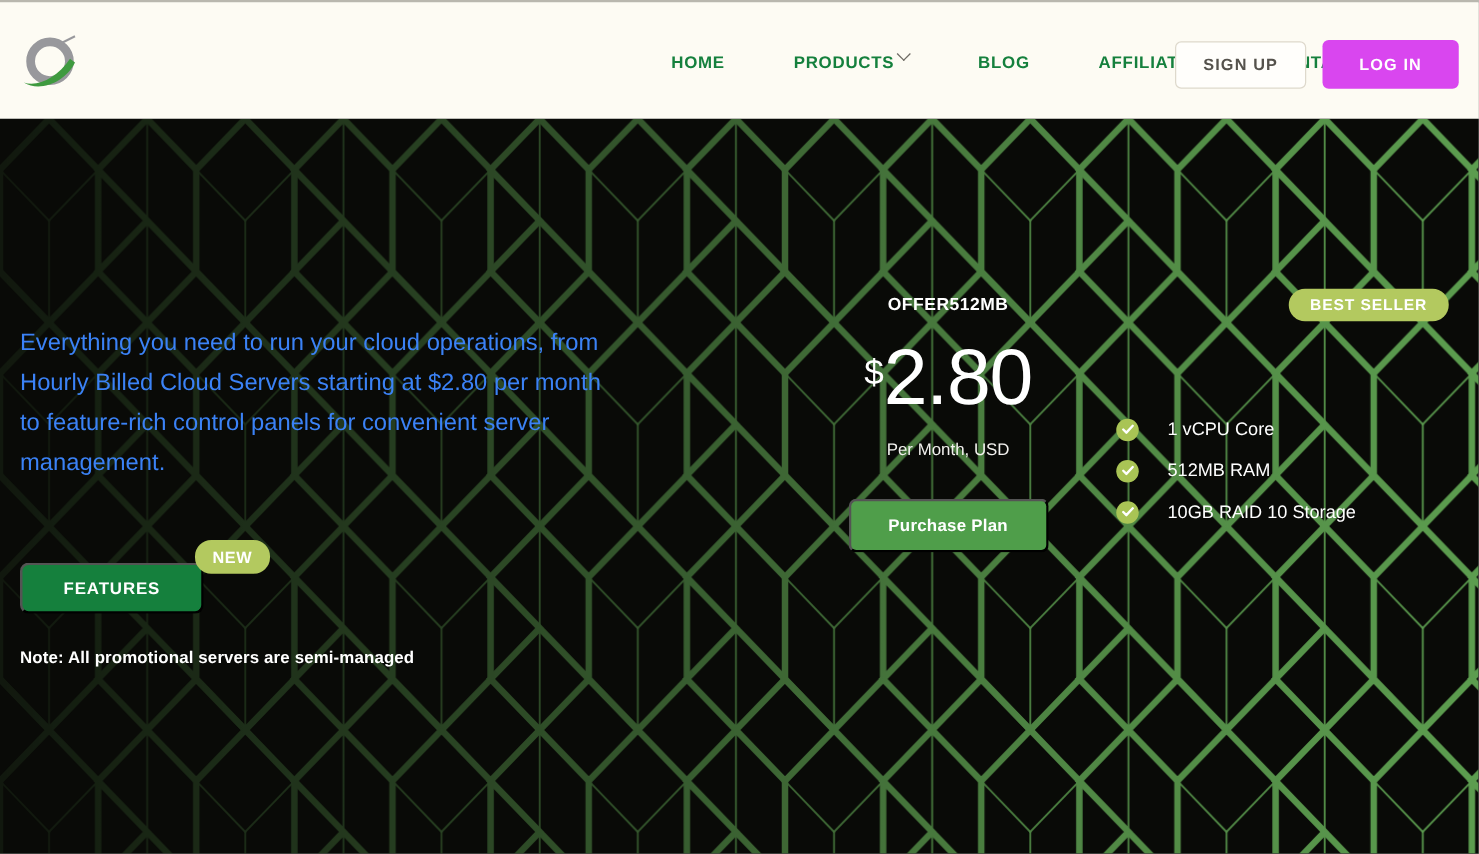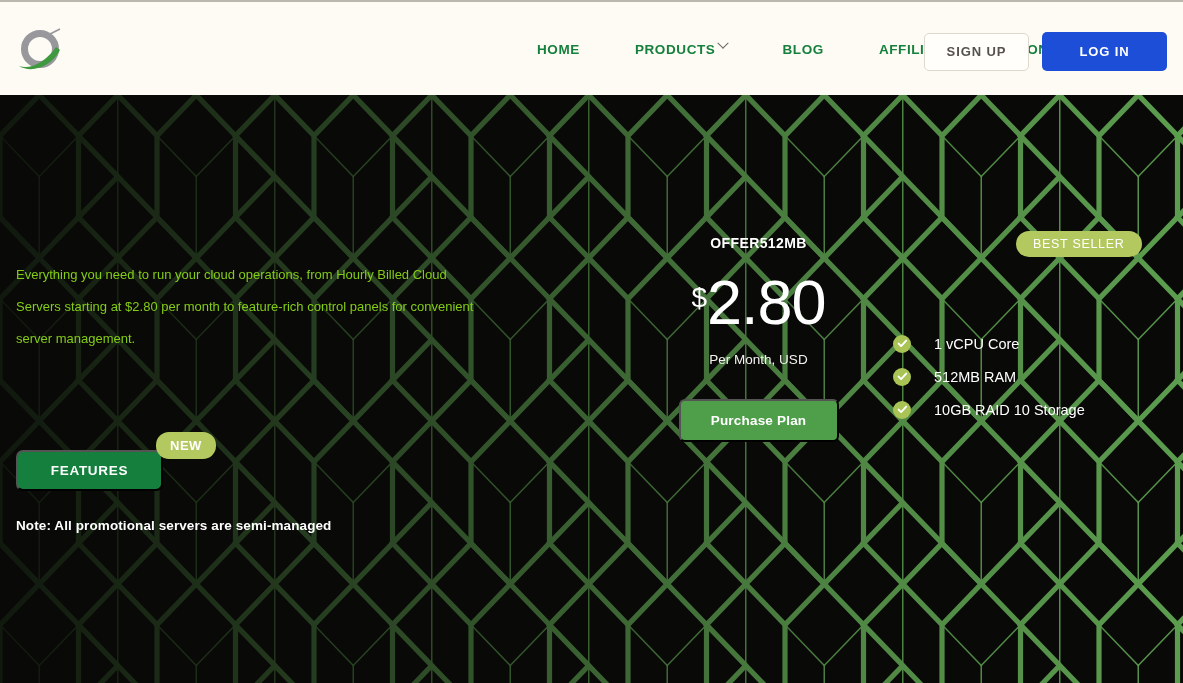--- a/index.html
+++ b/index.html
@@ -56,22 +56,22 @@
     display:flex; align-items:center; gap:13px;
   }
   .btn-signup {
     width:105px; height:38px; border-radius:5px;
     background:#fffefb; border:1px solid #ded9cc;
     color:#55524c; font-size:13px; font-weight:700; letter-spacing:0.9px;
     display:flex; align-items:center; justify-content:center;
     cursor:pointer;
   }
   .btn-login {
-    width:125px; height:39px; border-radius:5px;
-    background:#1d4ed8; border:none;
+    width:109px; height:39px; border-radius:5px;
+    background:#d946ef; border:none;
     color:#ffffff; font-size:13px; font-weight:700; letter-spacing:0.9px;
     display:flex; align-items:center; justify-content:center;
     cursor:pointer;
   }
 
   
   .hero {
     position:absolute; top:95px; left:0;
     width:1183px; height:588px;
     background:#0a0b08;
@@ -83,21 +83,21 @@
   .hero-inner { position:absolute; inset:0; }
 
   
   .hero-copy { position:absolute; left:16px; top:130px; width:470px; }
   .hero-title {
     font-size:33px; font-weight:400; color:#ffffff;
     letter-spacing:0.2px; white-space:nowrap;
   }
   .hero-sub {
     margin-top:34px;
-    font-size:13px; line-height:32px; color:#84cc16; font-weight:400;
+    font-size:19px; line-height:32px; color:#3b82f6; font-weight:400;
   }
 
   .features-row { position:absolute; left:16px; top:355px; }
   .btn-features {
     width:147px; height:41px; border-radius:7px;
     background:#15803d;
     color:#ffffff; font-size:13.5px; font-weight:700; letter-spacing:0.7px;
     display:flex; align-items:center; justify-content:center;
     cursor:pointer;
   }
@@ -137,23 +137,23 @@
     margin:32px auto 0; width:160px; height:43px; border-radius:6px;
     background:#4f9e4a; color:#ffffff;
     font-size:13.5px; font-weight:700; letter-spacing:0.2px;
     display:flex; align-items:center; justify-content:center;
     cursor:pointer;
   }
 
   
   .spec-col { position:absolute; left:893px; top:232px; }
   .badge-bestseller {
-    position:absolute; left:123px; top:-96px;
+    position:absolute; left:138px; top:-96px;
     background:#b3c95f; color:#ffffff;
-    font-size:12.5px; font-weight:400; letter-spacing:0.7px;
+    font-size:12.5px; font-weight:700; letter-spacing:0.7px;
     padding:6px 17px; border-radius:13px; white-space:nowrap;
   }
   .spec-item {
     display:flex; align-items:center; gap:23px;
     height:33px;
   }
   .check-icon {
     width:18px; height:18px; flex:0 0 auto;
     border-radius:50%; background:#a9c455;
     display:flex; align-items:center; justify-content:center;

